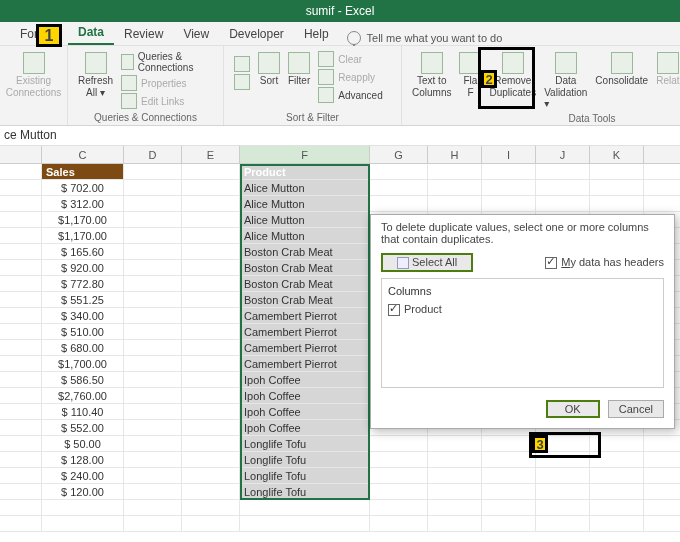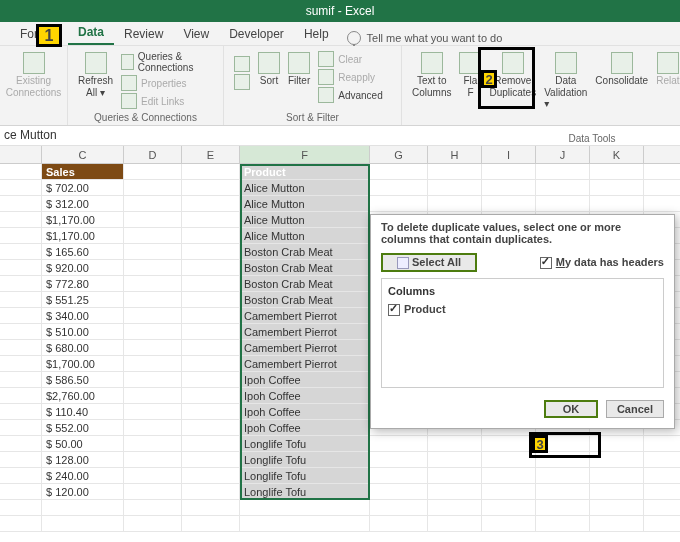--- a/index.html
+++ b/index.html
@@ -40,30 +40,30 @@
   .grid-wrap { position:relative; height: calc(542px - 22px - 24px - 80px - 20px); overflow:hidden;}
   .colheaders { display:flex; height:18px; background:#f3f3f3; border-bottom:1px solid #ccc; }
   .ch { flex:0 0 auto; border-right:1px solid #ccc; text-align:center; font-size:11px; color:#555; line-height:18px; }
   .ch.sel { background:#d6e8d6; }
   .grid { position:relative; }
   .grow { display:flex; height:16px; border-bottom:1px solid #e6e6e6; }
   .cell { flex:0 0 auto; border-right:1px solid #e6e6e6; padding:0 4px; font-size:11px; color:#333; line-height:16px; overflow:hidden; white-space:nowrap; }
   .cell.head { background:#7d4a14; color:#fff; font-weight:600; }
   .cell.head2 { background:#7d4a14; color:#fff; font-weight:600; }
   .cell.sel { background:#d6d6d6; }
-  .cell.right { text-align:left; }
+  .cell.right { text-align:center; }
 
   .selection-border { position:absolute; border:2px solid #217346; pointer-events:none; }
 
   
   .dialog { position:absolute; background:#fff; border:1px solid #aaa; box-shadow:2px 2px 10px rgba(0,0,0,0.3); z-index:40; font-size:11px;}
   .dlg-title { height:26px; display:flex; align-items:center; justify-content:space-between; padding:0 8px; font-size:12px; }
   .dlg-close { width:14px; text-align:center; cursor:pointer; font-size:14px;}
   .dlg-help { width:14px; text-align:center; cursor:pointer; font-size:12px;}
-  .dlg-body { padding:6px 10px 10px;font-weight:bold; }
+  .dlg-body { padding:6px 10px 10px; }
   .dlg-btn { border:1px solid #aaa; background:#e9e9e9; padding:2px 10px; font-size:11px; cursor:pointer; min-width:60px; text-align:center;}
   .dlg-btn.primary { border:2px solid #4d7c0f; padding:1px 14px;}
   .dlg-list { border:1px solid #ccc; height:110px; padding:6px; margin-top:6px;}
   .chk { width:12px; height:12px; border:1px solid #666; display:inline-block; vertical-align:middle; position:relative; margin-right:4px;}
   .chk.checked::after { content:"✓"; position:absolute; top:-3px; left:0; font-size:11px; color:#333;}
   .tiny-icon { width:12px; height:12px; background:#eef; border:1px solid #99b; display:inline-block; vertical-align:middle; margin-right:3px;}
 </style>
 </head>
 <body>
 
@@ -179,21 +179,21 @@
       </div>
       <div class="rbtn-col">
         <div class="ricon"></div>
         <span>Consolidate</span>
       </div>
       <div class="rbtn-col disabled">
         <div class="ricon"></div>
         <span>Relat</span>
       </div>
     </div>
-    <div class="rgroup-label" style="padding-left:120px;margin-top:20px;">Data Tools</div>
+    <div class="rgroup-label" style="padding-left:120px;">Data Tools</div>
   </div>
 </div>
 
 <div class="ann-box transparent" style="left:478px; top:47px; width:57px; height:62px;"></div>
 <div class="ann-box" style="left:481px; top:70px; width:16px; height:18px; font-size:13px;">
     <span>2</span>
   </div>
 
 <div class="fbar"><span>ce Mutton</span></div>
 

